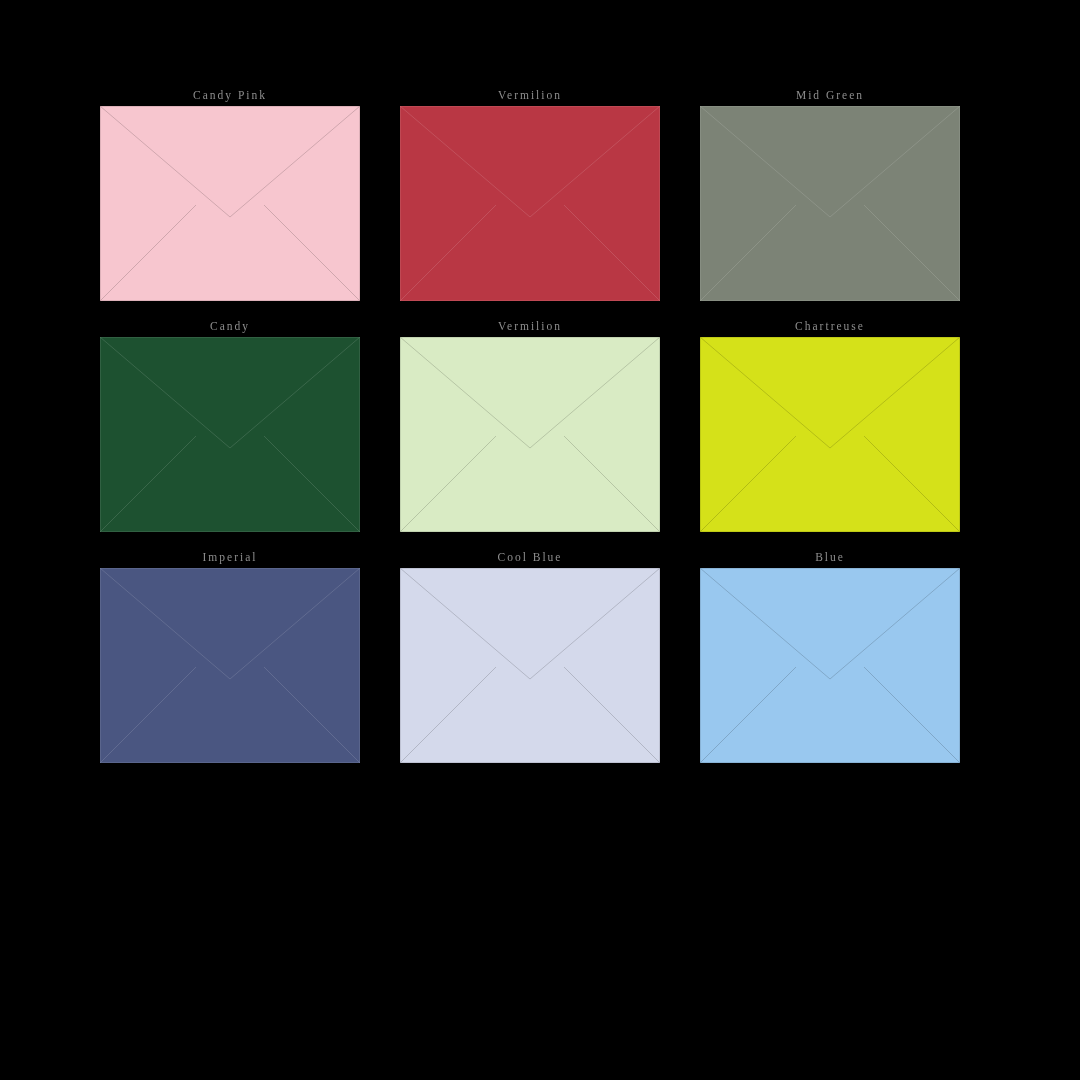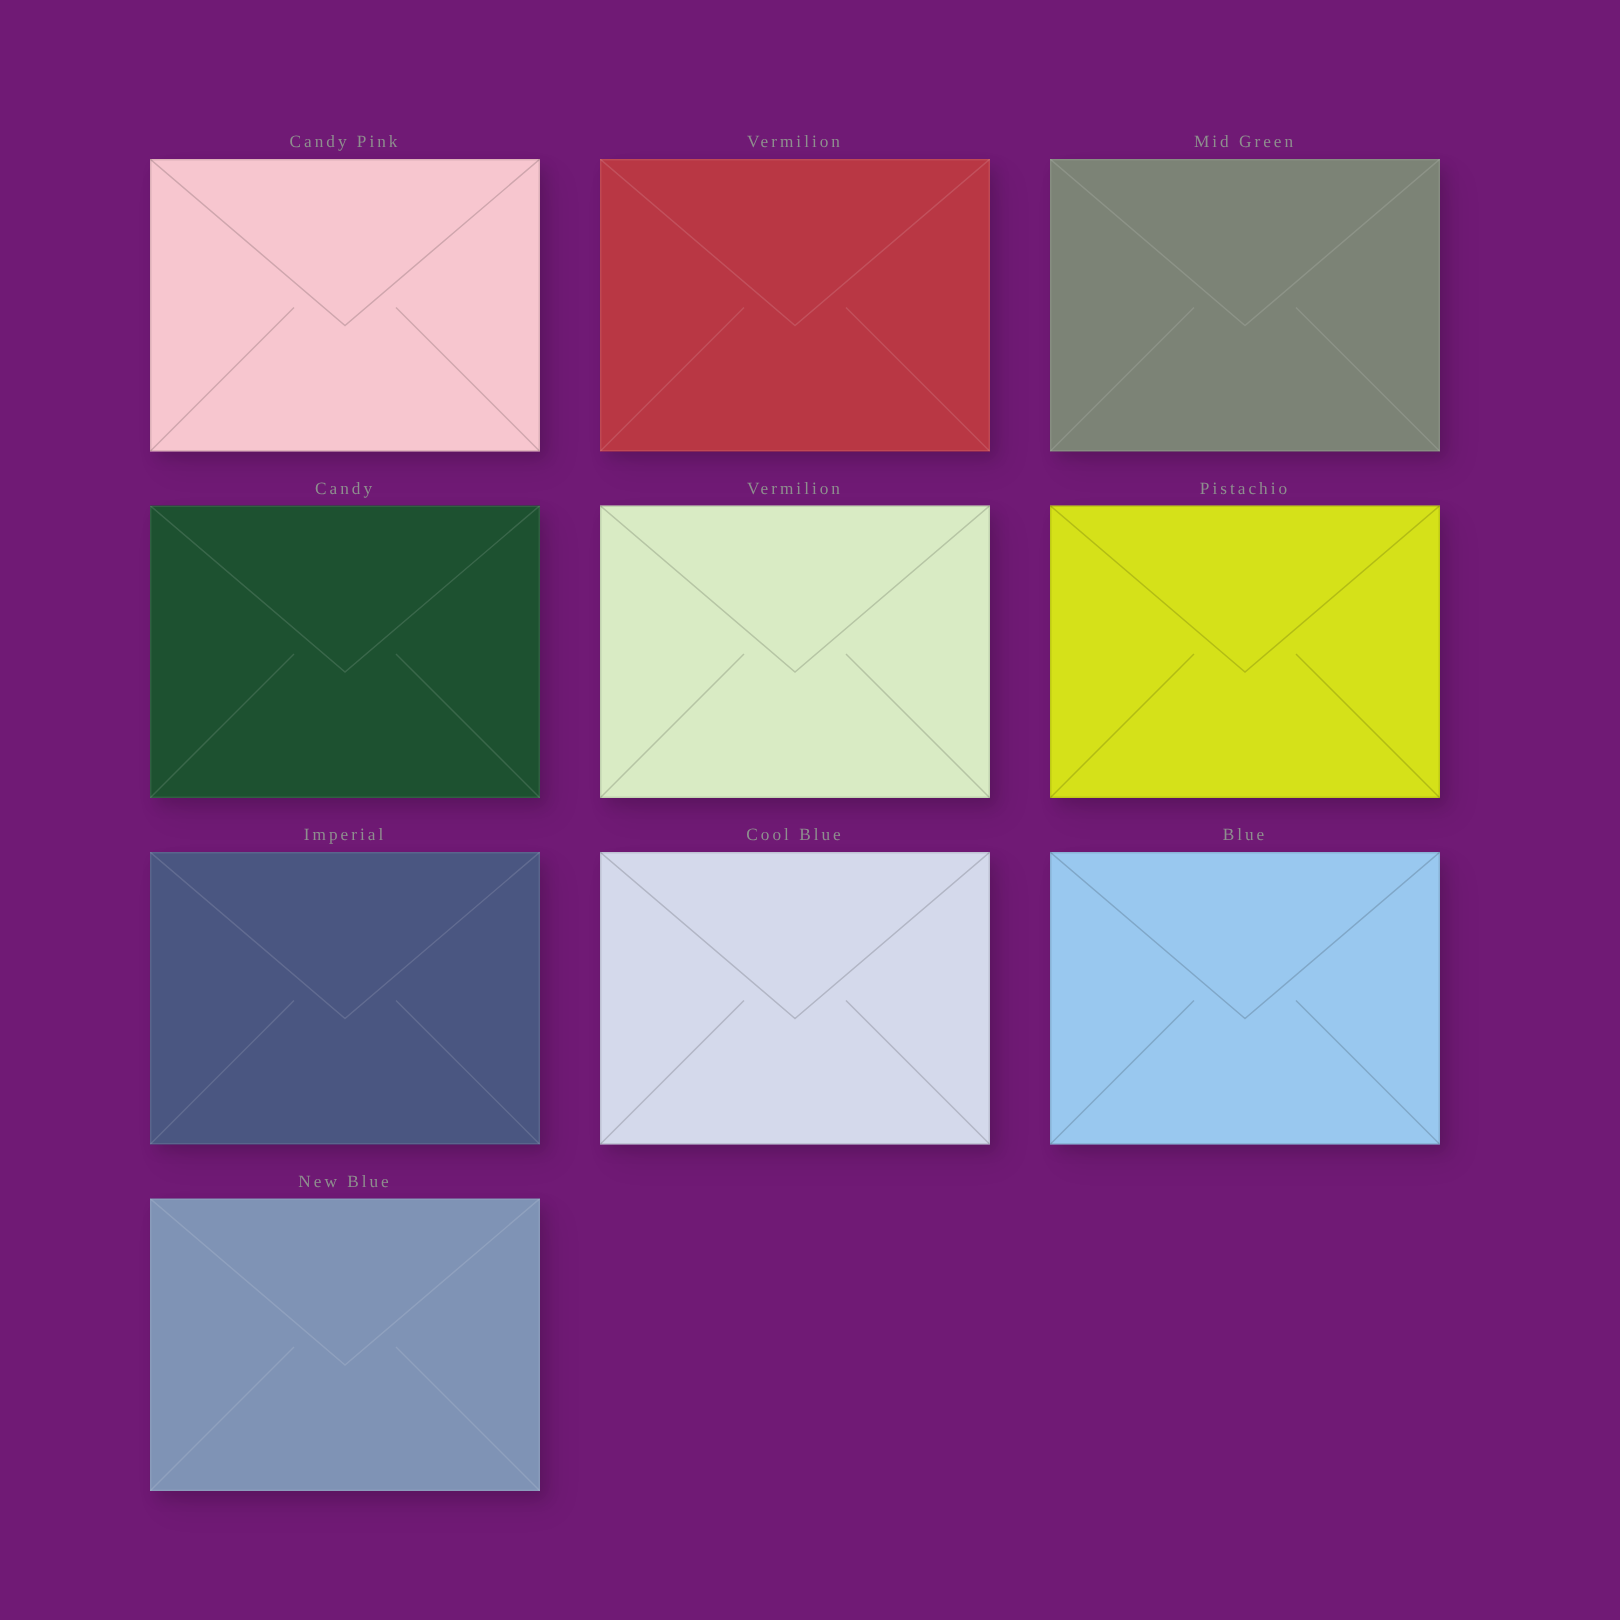--- a/index.html
+++ b/index.html
@@ -87,21 +87,21 @@
     fill: none;
     stroke: rgba(0,0,0,0.10);
     stroke-width: 1;
     vector-effect: non-scaling-stroke;
   }
   .envelope.dark .env-edge { stroke: rgba(255,255,255,0.09); }
 </style>
 </head>
 <body style="background-color: rgb(255, 255, 255);">
 
-<div id="swatch-board" style="background-color: #701a75;">
+<div id="swatch-board" style="background-color: #000000;">
   <div class="swatch-grid">
       <div class="swatch-cell">
     <div class="swatch-label">Candy Pink</div>
     <div class="envelope light" style="background-color: rgb(247, 198, 207);">
       <svg viewBox="0 0 260 195" preserveAspectRatio="none">
         <rect class="env-edge" x="0.5" y="0.5" width="259" height="194"></rect>
         <path class="env-lines" d="M 0 0 L 130 111 L 260 0"></path>
         <path class="env-lines" d="M 0 195 L 96 99"></path>
         <path class="env-lines" d="M 260 195 L 164 99"></path>
       </svg>
@@ -145,21 +145,21 @@
     <div class="envelope light" style="background-color: rgb(217, 235, 196);">
       <svg viewBox="0 0 260 195" preserveAspectRatio="none">
         <rect class="env-edge" x="0.5" y="0.5" width="259" height="194"></rect>
         <path class="env-lines" d="M 0 0 L 130 111 L 260 0"></path>
         <path class="env-lines" d="M 0 195 L 96 99"></path>
         <path class="env-lines" d="M 260 195 L 164 99"></path>
       </svg>
     </div>
   </div>
       <div class="swatch-cell">
-    <div class="swatch-label">Pistachio</div>
+    <div class="swatch-label">Chartreuse</div>
     <div class="envelope light" style="background-color: rgb(213, 225, 25);">
       <svg viewBox="0 0 260 195" preserveAspectRatio="none">
         <rect class="env-edge" x="0.5" y="0.5" width="259" height="194"></rect>
         <path class="env-lines" d="M 0 0 L 130 111 L 260 0"></path>
         <path class="env-lines" d="M 0 195 L 96 99"></path>
         <path class="env-lines" d="M 260 195 L 164 99"></path>
       </svg>
     </div>
   </div>
       <div class="swatch-cell">
@@ -188,25 +188,14 @@
     <div class="swatch-label">Blue</div>
     <div class="envelope light" style="background-color: rgb(153, 200, 239);">
       <svg viewBox="0 0 260 195" preserveAspectRatio="none">
         <rect class="env-edge" x="0.5" y="0.5" width="259" height="194"></rect>
         <path class="env-lines" d="M 0 0 L 130 111 L 260 0"></path>
         <path class="env-lines" d="M 0 195 L 96 99"></path>
         <path class="env-lines" d="M 260 195 L 164 99"></path>
       </svg>
     </div>
   </div>
-      <div class="swatch-cell">
-    <div class="swatch-label">New Blue</div>
-    <div class="envelope dark" style="background-color: rgb(127, 147, 181);">
-      <svg viewBox="0 0 260 195" preserveAspectRatio="none">
-        <rect class="env-edge" x="0.5" y="0.5" width="259" height="194"></rect>
-        <path class="env-lines" d="M 0 0 L 130 111 L 260 0"></path>
-        <path class="env-lines" d="M 0 195 L 96 99"></path>
-        <path class="env-lines" d="M 260 195 L 164 99"></path>
-      </svg>
-    </div>
-  </div>
     </div>
 </div>
 
 </body></html>

